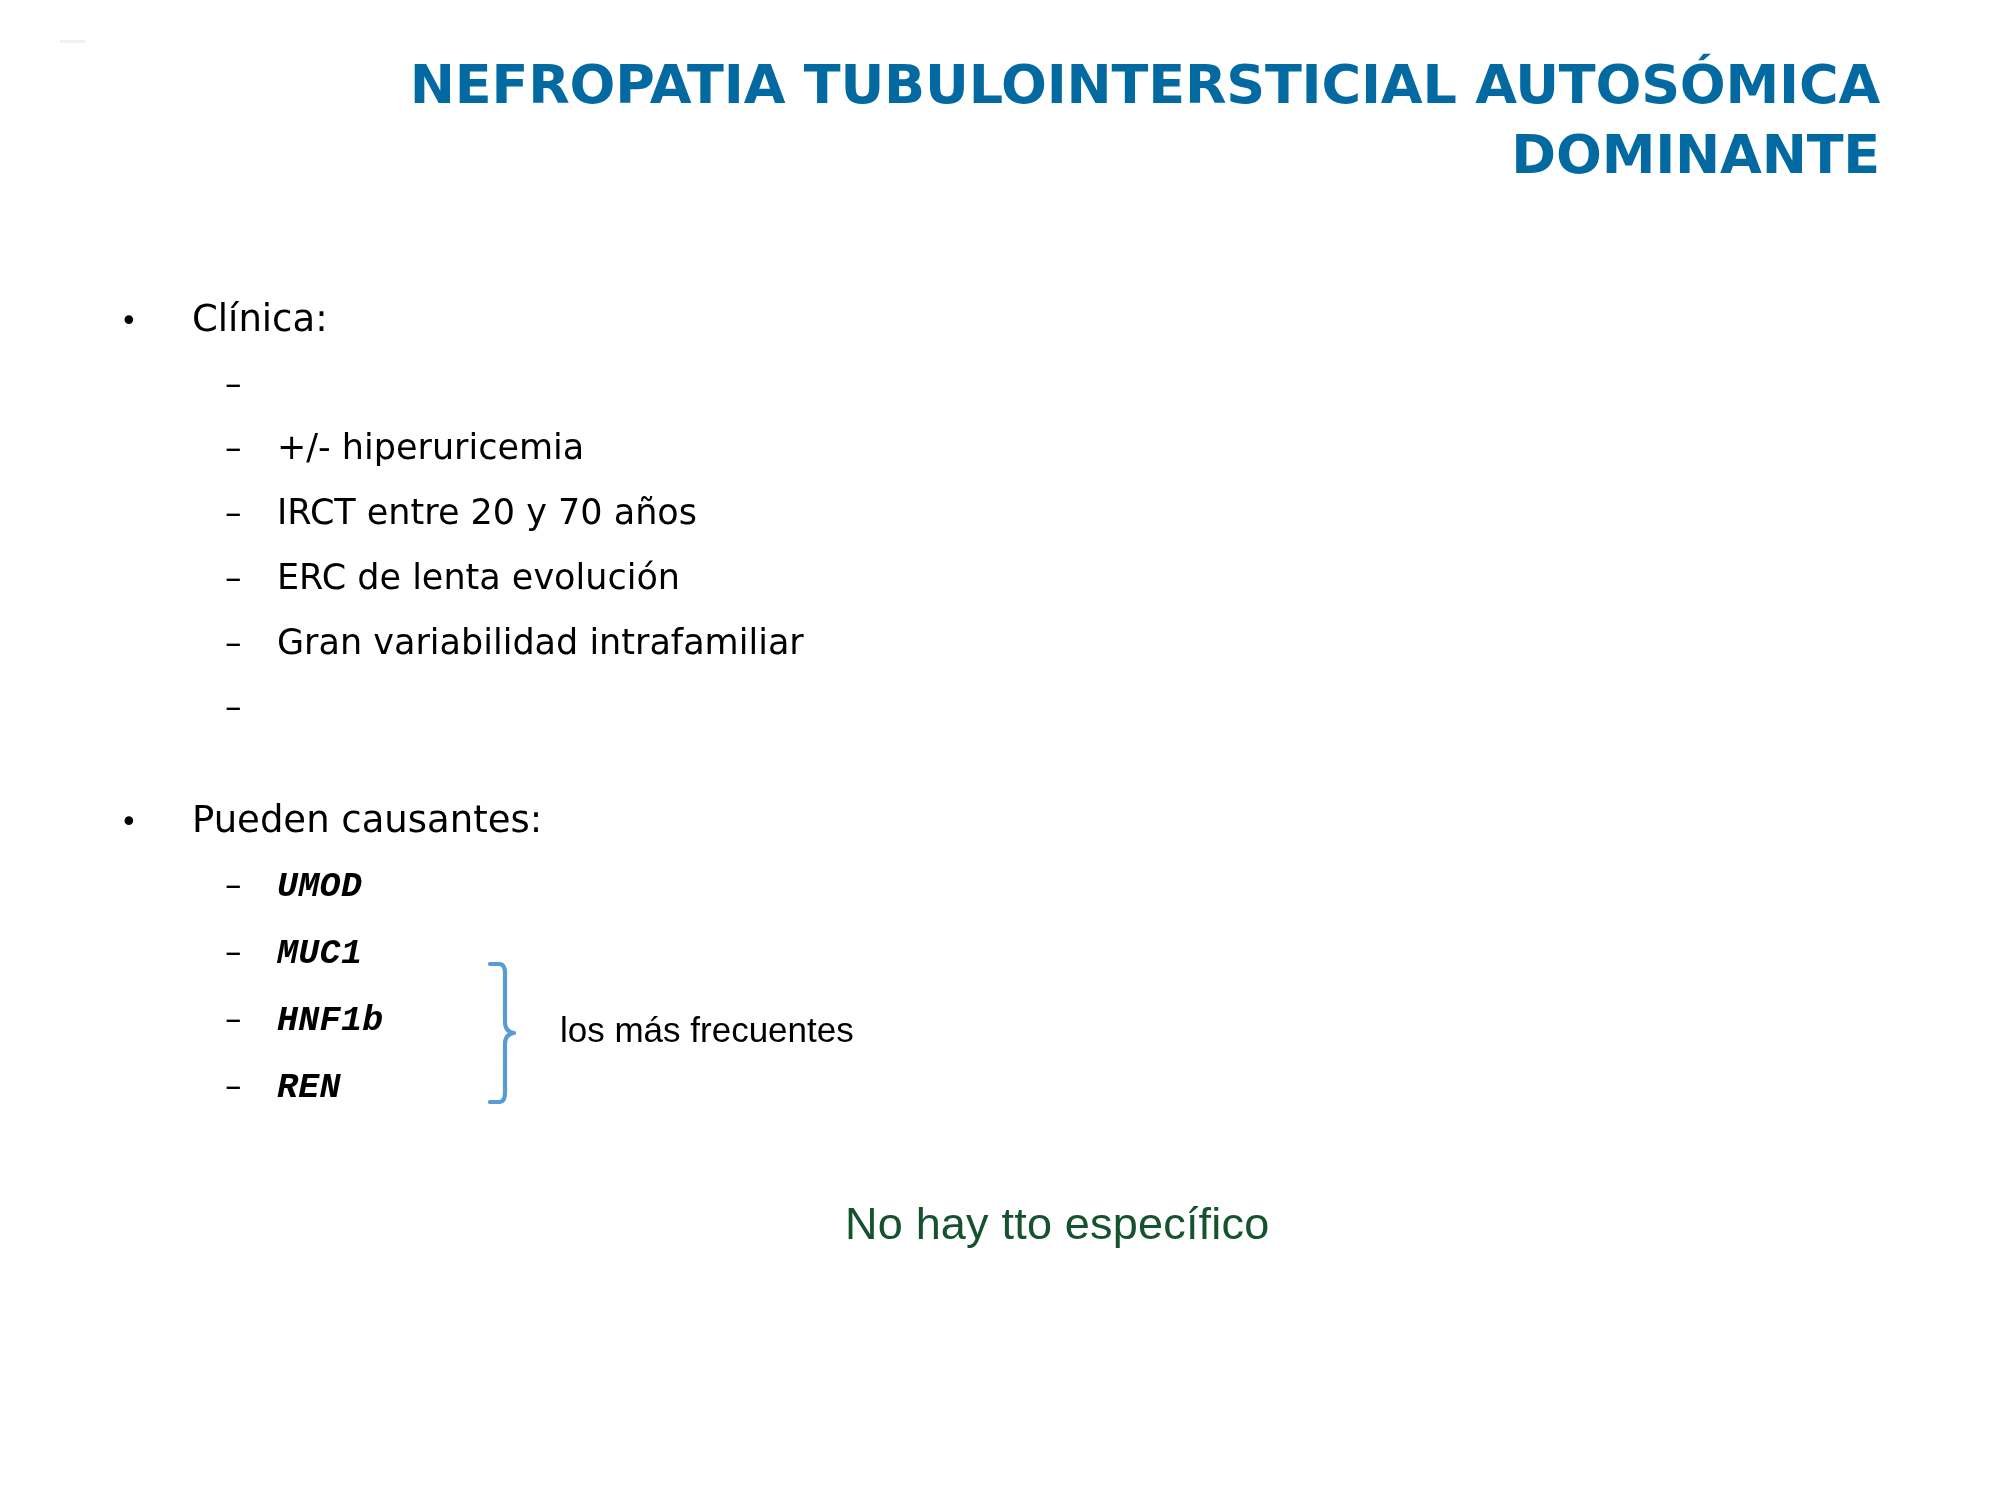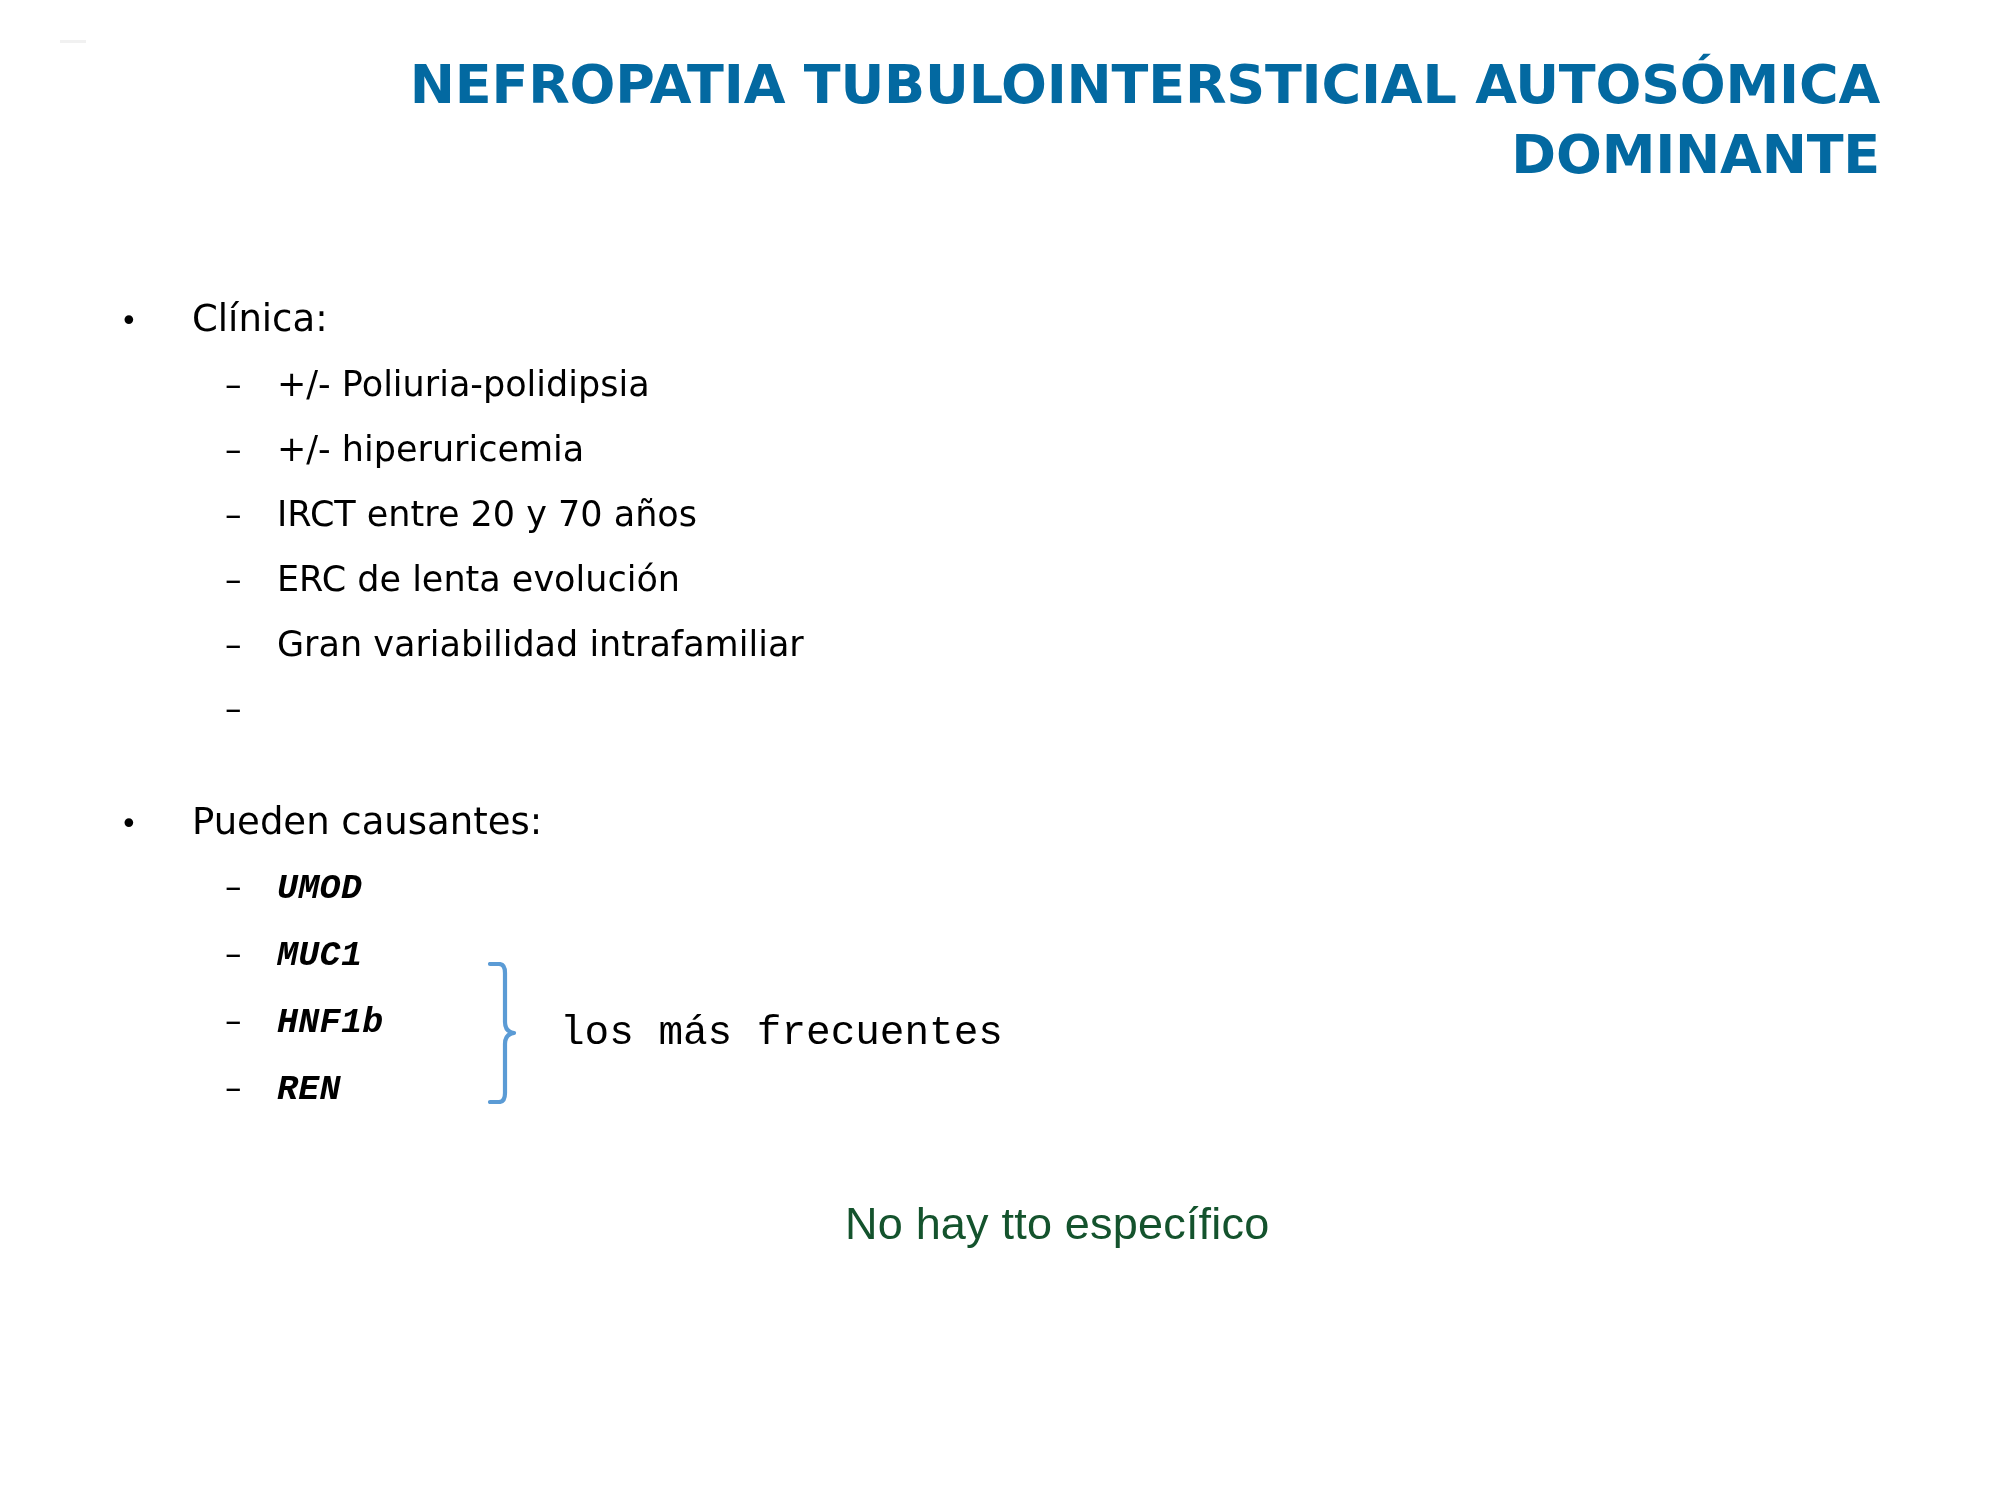--- a/index.html
+++ b/index.html
@@ -102,22 +102,22 @@
     width: 30px;
     height: 140px;
     pointer-events: none;
   }
   .brace-wrap svg { display: block; }
 
   .brace-note {
     position: absolute;
     left: 560px;
     top: 1010px;
-    font-family: Liberation Mono, monospace;
-    font-size: 41px;
+    font-family: Liberation Sans, sans-serif;
+    font-size: 35px;
     color: #000000;
     white-space: nowrap;
   }
 
   
   .callout {
     position: absolute;
     left: 845px;
     top: 1198px;
     font-family: "Liberation Sans", sans-serif;
@@ -148,21 +148,20 @@
 
   <div class="body-block">
 
     <div class="lvl1">
       <span class="mark">•</span>
       <span class="txt">Clínica:</span>
     </div>
 
     <div class="lvl2">
       <span class="mark">–</span>
-      <span class="txt">+/- Poliuria-polidipsia</span>
     </div>
     <div class="lvl2">
       <span class="mark">–</span>
       <span class="txt">+/- hiperuricemia</span>
     </div>
     <div class="lvl2">
       <span class="mark">–</span>
       <span class="txt">IRCT entre 20 y 70 años</span>
     </div>
     <div class="lvl2">

